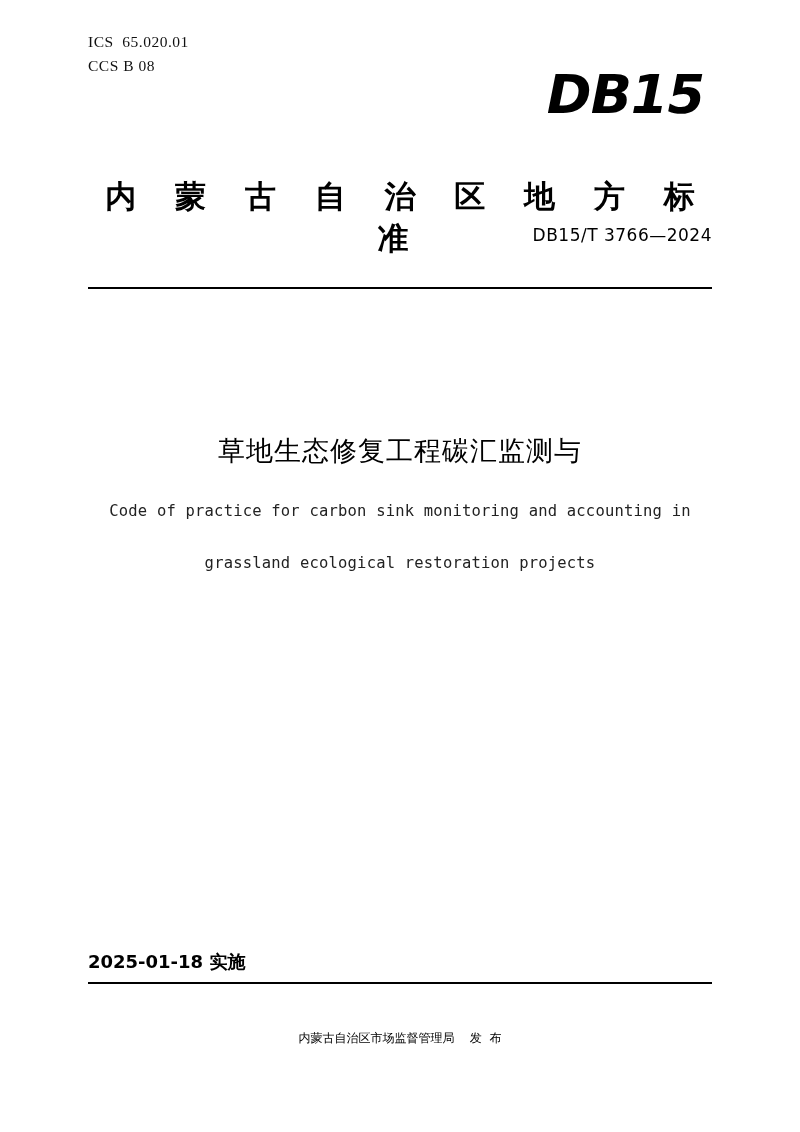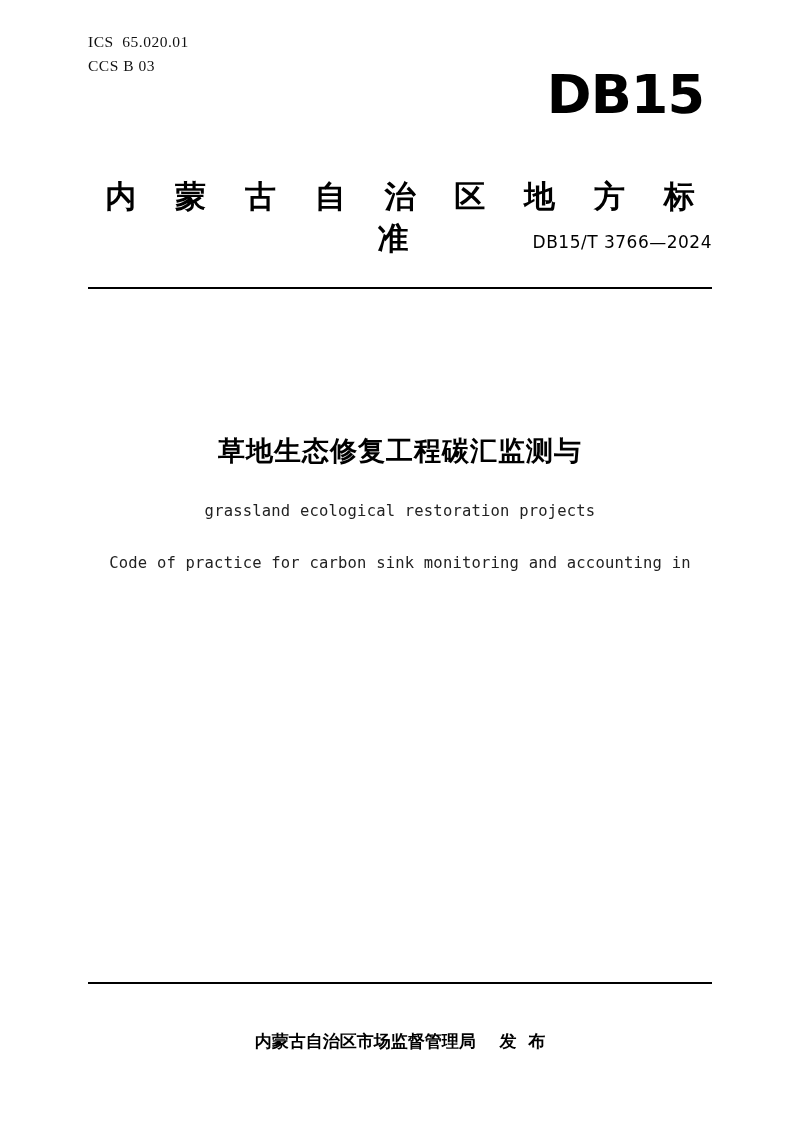--- a/index.html
+++ b/index.html
@@ -36,20 +36,21 @@
   .ics-line {
     white-space: pre;
   }
 
   .db-logo {
     position: absolute;
     right: 96px;
     top: 68px;
     font-family: "DejaVu Sans", sans-serif;
     font-weight: 700;
+    font-style: italic;
     font-size: 54px;
     letter-spacing: -1px;
     color: #000;
     line-height: 1;
     text-align: center;
   }
 
   .main-title-cn {
     position: absolute;
     left: 88px;
@@ -61,21 +62,21 @@
     font-size: 31px;
     letter-spacing: 14px;
     text-indent: 14px;
     color: #000;
     margin-top: 28px;
   }
 
   .std-number {
     position: absolute;
     right: 88px;
-    top: 232px;
+    top: 225px;
     font-family: "DejaVu Sans", sans-serif;
     font-size: 17px;
     letter-spacing: 0.5px;
     color: #000;
   }
 
   .rule-top {
     position: absolute;
     left: 88px;
     right: 88px;
@@ -87,21 +88,21 @@
   
   .title-block {
     position: absolute;
     left: 88px;
     right: 88px;
     top: 430px;
     text-align: center;
   }
   .doc-title-cn {
     font-family: "DejaVu Sans", sans-serif;
-    font-weight: 700;
+    font-weight: 400;
     font-size: 27px;
     line-height: 1.55;
     letter-spacing: 1px;
     color: #000;
   }
   .doc-title-en {
     margin-top: 26px;
     font-family: "DejaVu Sans Mono", monospace;
     font-size: 15.5px;
     line-height: 1.7;
@@ -131,50 +132,51 @@
     font-size: 18px;
     color: #000;
   }
   .issuer {
     position: absolute;
     left: 88px;
     right: 88px;
     top: 1030px;
     text-align: center;
     font-family: "DejaVu Sans", sans-serif;
-    font-weight: 700;
-    font-size: 17px;
+    font-weight: 400;
+    font-size: 12px;
     color: #000;
     white-space: pre;
   }
 </style>
 </head>
 <body>
 
 <div class="page">
 
   <div class="ics-block">
     <div class="ics-line">ICS  65.020.01</div>
-    <div class="ics-line">CCS B 03</div>
+    <div class="ics-line">CCS B 08</div>
   </div>
 
   <div class="db-logo">DB15</div>
 
   <div class="main-title-cn">内 蒙 古 自 治 区 地 方 标 准</div>
 
   <div class="std-number">DB15/T 3766—2024</div>
 
   <div class="rule-top"></div>
 
   <div class="title-block">
     <div class="doc-title-cn">草地生态修复工程碳汇监测与</div>
+    <div class="doc-title-en">Code of practice for carbon sink monitoring and accounting in</div>
     <div class="doc-title-en">grassland ecological restoration projects</div>
-    <div class="doc-title-en">Code of practice for carbon sink monitoring and accounting in</div>
   </div>
 
   <div class="date-row">
+    <span>2025-01-18 实施</span>
   </div>
 
   <div class="rule-bottom"></div>
 
   <div class="issuer">内蒙古自治区市场监督管理局    发  布</div>
 
 </div>
 
 </body></html>

